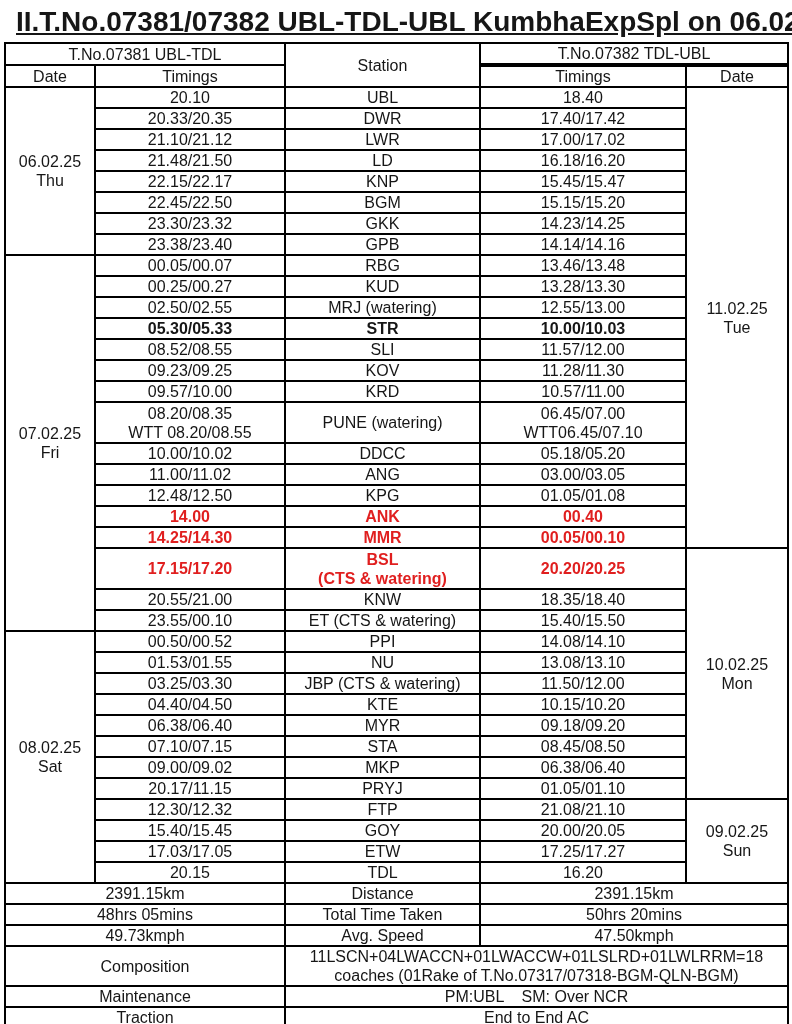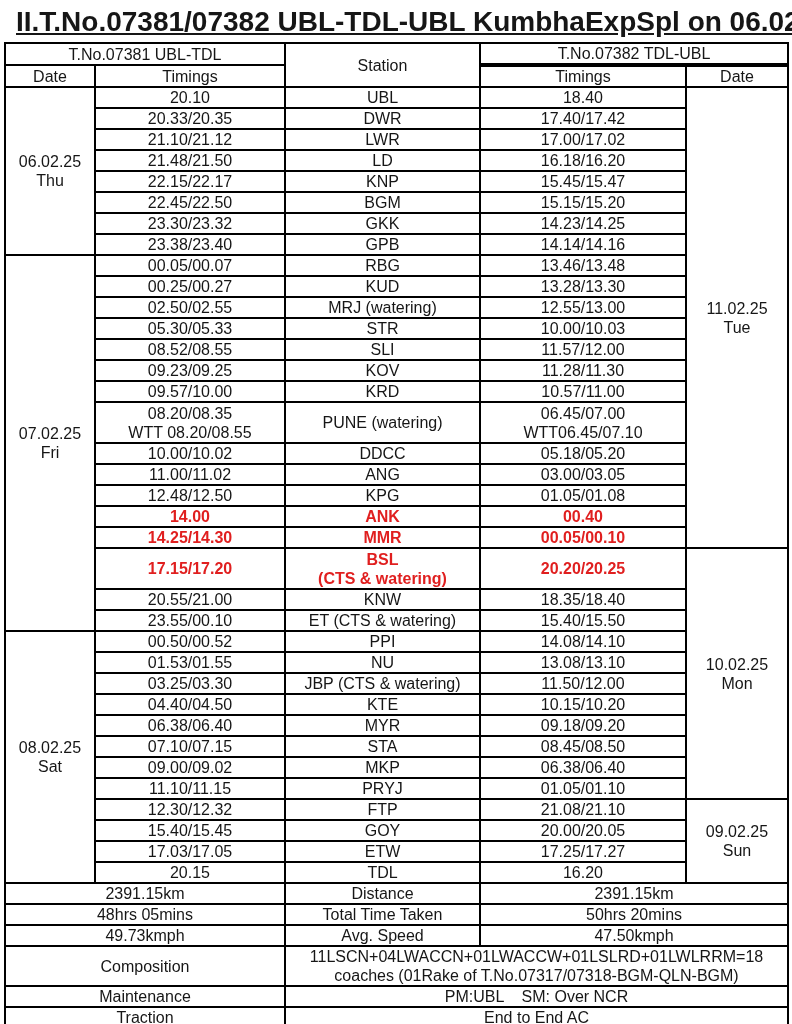--- a/index.html
+++ b/index.html
@@ -192,21 +192,21 @@
           <td class="timing">
             <div>02.50/02.55</div>
           </td>
           <td class="station">
             <div>MRJ (watering)</div>
           </td>
           <td class="timing">
             <div>12.55/13.00</div>
           </td>
         </tr>
-        <tr style="height: 20px;">
+        <tr style="height: 20px; font-weight: bold;">
           <td class="timing">
             <div>05.30/05.33</div>
           </td>
           <td class="station">
             <div>STR</div>
           </td>
           <td class="timing">
             <div>10.00/10.03</div>
           </td>
         </tr>
@@ -425,21 +425,21 @@
           </td>
           <td class="station">
             <div>MKP</div>
           </td>
           <td class="timing">
             <div>06.38/06.40</div>
           </td>
         </tr>
         <tr style="height: 20px;">
           <td class="timing">
-            <div>11.10/11.15</div>
+            <div>20.17/11.15</div>
           </td>
           <td class="station">
             <div>PRYJ</div>
           </td>
           <td class="timing">
             <div>01.05/01.10</div>
           </td>
         </tr>
         <tr style="height: 20px;">
           <td class="timing">

